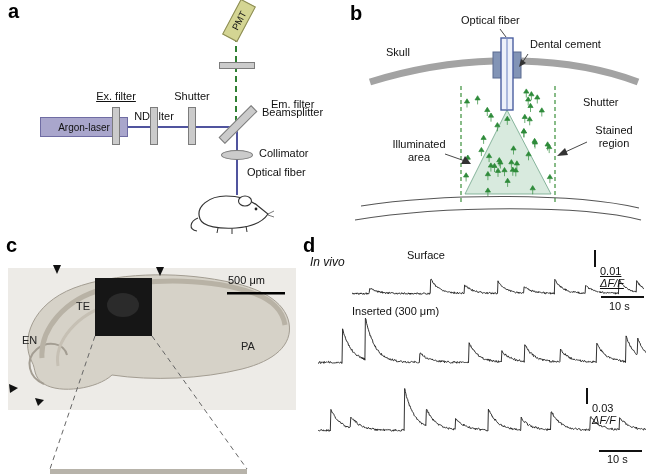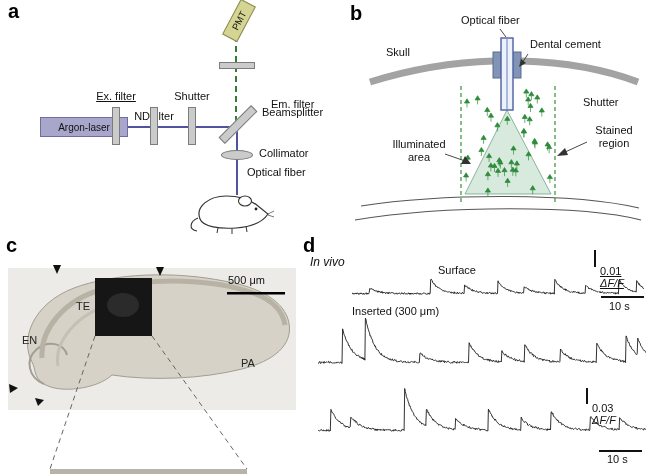--- a/index.html
+++ b/index.html
@@ -167,25 +167,25 @@
     <polygon points="16,146 7,142 8,151" fill="#111"></polygon>
     <polygon points="42,158 33,156 36,164" fill="#111"></polygon>
     <line x1="93" y1="94" x2="48" y2="227" stroke="#666" stroke-width="1" stroke-dasharray="5,4"></line>
     <line x1="150" y1="94" x2="245" y2="227" stroke="#666" stroke-width="1" stroke-dasharray="5,4"></line>
     <rect x="48" y="227" width="197" height="5" fill="#b7b3aa"></rect>
   </svg>
 
   <div class="lbl" style="left:228px;top:274px;">500 μm</div>
   <div class="lbl" style="left:76px;top:300px;color:#222;">TE</div>
   <div class="lbl" style="left:22px;top:334px;color:#222;">EN</div>
-  <div class="lbl" style="left:241px;top:357px;color:#222;">PA</div>
+  <div class="lbl" style="left:241px;top:340px;color:#222;">PA</div>
 
   <div class="plabel" style="left:303px;top:234px;">d</div>
   <div class="lbl it" style="left:310px;top:256px;font-size:12px;">In vivo</div>
-  <div class="lbl" style="left:407px;top:264px;margin-left:31px;">Surface</div>
+  <div class="lbl" style="left:407px;top:249px;">Surface</div>
 
   <svg class="abs" style="left:352px;top:260px;" width="292" height="42">
       <path d="M0.0 33.3L0.5 33.1L1.0 34.1L1.6 33.4L2.1 34.3L2.6 33.4L3.1 33.2L3.7 33.7L4.2 32.9L4.7 34.1L5.2 33.1L5.7 33.2L6.3 33.3L6.8 34.5L7.3 33.7L7.8 34.0L8.3 32.9L8.9 34.0L9.4 33.1L9.9 33.2L10.4 34.0L10.9 34.5L11.5 33.1L12.0 34.1L12.5 34.0L13.0 34.3L13.6 33.7L14.1 32.7L14.6 34.1L15.1 34.4L15.6 33.0L16.2 33.9L16.7 33.8L17.2 32.7L17.7 28.6L18.3 28.7L18.8 29.3L19.3 28.4L19.8 28.9L20.3 28.9L20.9 29.8L21.4 29.5L21.9 30.0L22.4 31.1L22.9 30.4L23.5 30.7L24.0 31.3L24.5 30.7L25.0 31.1L25.5 32.3L26.1 30.8L26.6 32.0L27.1 32.1L27.6 31.2L28.2 32.5L28.7 32.7L29.2 31.6L29.7 32.7L30.2 31.5L30.8 33.3L31.3 32.8L31.8 32.1L32.3 33.0L32.9 32.4L33.4 33.5L33.9 33.6L34.4 32.4L34.9 32.8L35.5 33.4L36.0 32.2L36.5 33.8L37.0 32.6L37.5 32.3L38.1 33.5L38.6 33.1L39.1 32.5L39.6 32.6L40.2 33.1L40.7 32.4L41.2 32.9L41.7 33.2L42.2 34.0L42.8 33.7L43.3 33.3L43.8 34.0L44.3 33.8L44.8 32.9L45.4 34.0L45.9 34.2L46.4 33.7L46.9 32.9L47.5 33.2L48.0 33.6L48.5 34.2L49.0 33.8L49.5 32.7L50.1 33.8L50.6 33.1L51.1 33.1L51.6 34.2L52.1 33.0L52.7 32.7L53.2 33.3L53.7 34.2L54.2 33.8L54.8 33.7L55.3 34.3L55.8 33.7L56.3 32.8L56.8 33.9L57.4 33.1L57.9 34.4L58.4 33.0L58.9 34.3L59.4 33.5L60.0 33.0L60.5 34.1L61.0 33.4L61.5 34.3L62.0 33.8L62.6 33.3L63.1 34.0L63.6 33.3L64.1 34.0L64.7 34.0L65.2 32.7L65.7 33.3L66.2 33.7L66.7 33.1L67.3 34.4L67.8 33.4L68.3 33.3L68.8 34.5L69.3 34.2L69.9 33.9L70.4 33.9L70.9 33.3L71.4 32.8L72.0 33.4L72.5 32.9L73.0 33.1L73.5 34.0L74.0 34.4L74.6 34.2L75.1 34.4L75.6 34.1L76.1 32.9L76.7 33.7L77.2 34.4L77.7 33.1L78.2 33.4L78.7 19.5L79.3 19.2L79.8 20.3L80.3 20.7L80.8 22.8L81.3 23.4L81.9 23.0L82.4 24.6L82.9 25.1L83.4 24.8L83.9 26.7L84.5 26.0L85.0 26.6L85.5 27.5L86.0 28.0L86.6 27.6L87.1 27.6L87.6 28.4L88.1 28.6L88.6 28.8L89.2 29.5L89.7 29.5L90.2 30.4L90.7 30.8L91.3 30.5L91.8 30.5L92.3 31.5L92.8 30.7L93.3 31.1L93.9 31.2L94.4 31.5L94.9 31.5L95.4 31.9L95.9 32.2L96.5 31.9L97.0 31.9L97.5 31.7L98.0 32.4L98.6 32.7L99.1 31.8L99.6 33.2L100.1 32.7L100.6 32.2L101.2 33.3L101.7 33.3L102.2 31.8L102.7 33.5L103.2 32.8L103.8 33.1L104.3 33.6L104.8 33.5L105.3 32.1L105.8 33.2L106.4 33.9L106.9 32.9L107.4 32.8L107.9 32.7L108.5 33.1L109.0 33.7L109.5 33.8L110.0 32.6L110.5 32.4L111.1 33.3L111.6 34.0L112.1 33.0L112.6 24.9L113.2 25.7L113.7 26.6L114.2 26.4L114.7 25.9L115.2 27.2L115.8 28.2L116.3 28.4L116.8 27.5L117.3 29.1L117.8 28.4L118.4 28.8L118.9 29.3L119.4 30.6L119.9 30.1L120.4 29.4L121.0 31.3L121.5 30.1L122.0 30.7L122.5 30.8L123.1 31.2L123.6 31.5L124.1 31.1L124.6 30.8L125.1 32.0L125.7 32.0L126.2 32.7L126.7 32.4L127.2 31.5L127.8 32.2L128.3 31.6L128.8 31.5L129.3 32.4L129.8 32.2L130.4 33.3L130.9 33.3L131.4 32.7L131.9 32.7L132.4 32.7L133.0 32.6L133.5 33.0L134.0 33.8L134.5 32.8L135.1 32.1L135.6 33.7L136.1 33.7L136.6 33.3L137.1 32.5L137.7 32.4L138.2 32.5L138.7 33.3L139.2 34.1L139.7 32.8L140.3 33.6L140.8 32.6L141.3 33.0L141.8 34.1L142.3 33.2L142.9 32.7L143.4 32.5L143.9 33.5L144.4 34.2L145.0 33.1L145.5 33.3L146.0 20.8L146.5 22.6L147.0 22.6L147.6 23.6L148.1 23.8L148.6 24.5L149.1 25.4L149.6 26.3L150.2 26.3L150.7 26.8L151.2 27.5L151.7 27.7L152.3 28.0L152.8 27.6L153.3 28.5L153.8 29.3L154.3 29.5L154.9 29.0L155.4 30.0L155.9 29.3L156.4 30.1L156.9 30.9L157.5 30.3L158.0 29.9L158.5 31.5L159.0 30.6L159.6 31.0L160.1 30.9L160.6 31.4L161.1 31.8L161.6 31.0L162.2 31.8L162.7 32.4L163.2 32.7L163.7 33.0L164.3 32.6L164.8 31.7L165.3 32.5L165.8 32.2L166.3 33.3L166.9 32.0L167.4 33.3L167.9 32.5L168.4 32.7L168.9 33.0L169.5 33.3L170.0 33.3L170.5 32.5L171.0 33.2L171.6 32.8L172.1 26.7L172.6 27.1L173.1 27.7L173.6 27.8L174.2 27.3L174.7 27.8L175.2 28.7L175.7 28.7L176.2 28.5L176.8 29.9L177.3 29.9L177.8 29.8L178.3 31.0L178.9 30.2L179.4 31.5L179.9 31.6L180.4 30.3L180.9 30.3L181.5 31.4L182.0 31.4L182.5 30.8L183.0 32.1L183.5 32.3L184.1 31.6L184.6 32.4L185.1 31.7L185.6 32.4L186.1 33.0L186.7 31.5L187.2 32.1L187.7 32.0L188.2 32.0L188.8 32.6L189.3 32.6L189.8 33.0L190.3 33.1L190.8 32.3L191.4 32.1L191.9 32.1L192.4 33.6L192.9 32.5L193.4 33.8L194.0 33.8L194.5 32.5L195.0 32.3L195.5 32.8L196.1 33.2L196.6 33.2L197.1 33.4L197.6 33.2L198.1 32.4L198.7 34.1L199.2 33.9L199.7 33.1L200.2 32.7L200.8 33.9L201.3 33.1L201.8 32.7L202.3 34.2L202.8 19.3L203.4 20.1L203.9 20.8L204.4 22.2L204.9 23.2L205.4 24.1L206.0 24.1L206.5 25.0L207.0 25.2L207.5 25.2L208.1 26.7L208.6 26.0L209.1 27.6L209.6 26.8L210.1 27.2L210.7 28.3L211.2 28.9L211.7 29.3L212.2 29.9L212.7 28.8L213.3 28.9L213.8 30.6L214.3 29.3L214.8 30.5L215.4 30.7L215.9 30.9L216.4 30.9L216.9 31.2L217.4 32.0L218.0 32.2L218.5 32.3L219.0 32.0L219.5 31.8L220.0 32.3L220.6 32.1L221.1 32.0L221.6 31.3L222.1 32.4L222.6 31.6L223.2 31.7L223.7 31.8L224.2 32.5L224.7 32.5L225.3 32.5L225.8 31.8L226.3 33.3L226.8 31.9L227.3 33.5L227.9 33.3L228.4 33.5L228.9 33.5L229.4 32.8L229.9 33.9L230.5 32.9L231.0 33.1L231.5 32.7L232.0 33.6L232.6 33.0L233.1 33.4L233.6 25.6L234.1 25.5L234.6 26.0L235.2 26.7L235.7 26.7L236.2 27.2L236.7 28.8L237.3 28.2L237.8 29.0L238.3 28.8L238.8 28.4L239.3 28.6L239.9 30.1L240.4 29.6L240.9 29.6L241.4 30.4L241.9 30.7L242.5 30.3L243.0 31.1L243.5 31.0L244.0 30.9L244.6 31.4L245.1 31.7L245.6 31.8L246.1 31.6L246.6 32.1L247.2 31.5L247.7 31.9L248.2 32.9L248.7 31.6L249.2 33.0L249.8 32.3L250.3 31.9L250.8 31.7L251.3 32.9L251.9 33.5L252.4 32.7L252.9 32.8L253.4 32.7L253.9 33.3L254.5 33.2L255.0 32.4L255.5 32.4L256.0 33.1L256.5 32.8L257.1 32.5L257.6 32.7L258.1 33.2L258.6 32.7L259.1 33.0L259.7 32.3L260.2 32.9L260.7 32.5L261.2 32.5L261.8 33.5L262.3 32.6L262.8 33.1L263.3 34.2L263.8 32.5L264.4 33.6L264.9 33.5L265.4 32.6L265.9 33.3L266.4 34.1L267.0 20.3L267.5 21.2L268.0 20.5L268.5 21.5L269.1 23.2L269.6 24.0L270.1 24.1L270.6 24.5L271.1 24.8L271.7 25.5L272.2 26.8L272.7 26.7L273.2 26.9L273.8 27.9L274.3 27.3L274.8 27.7L275.3 28.4L275.8 28.8L276.4 29.8L276.9 29.5L277.4 29.0L277.9 30.0L278.4 30.7L279.0 30.5L279.5 31.1L280.0 30.2L280.5 31.5L281.1 31.1L281.6 31.7L282.1 31.3L282.6 31.4L283.1 31.0L283.7 31.9L284.2 32.1L284.7 20.6L285.2 21.9L285.7 21.9L286.3 23.1L286.8 24.5L287.3 23.7L287.8 25.5L288.4 25.3L288.9 25.9L289.4 27.0L289.9 26.3L290.4 27.6L291.0 28.1L291.5 28.1L292.0 29.1" fill="none" stroke="#1b1b1b" stroke-width="0.9"></path>
     </svg>
 
   <div class="scalebar-v" style="left:594px;top:250px;height:17px;"></div>
   <div class="lbl" style="left:600px;top:252px;text-decoration:underline;">
     <span>0.01</span>
     <span class="it">ΔF/F</span>
   </div>

